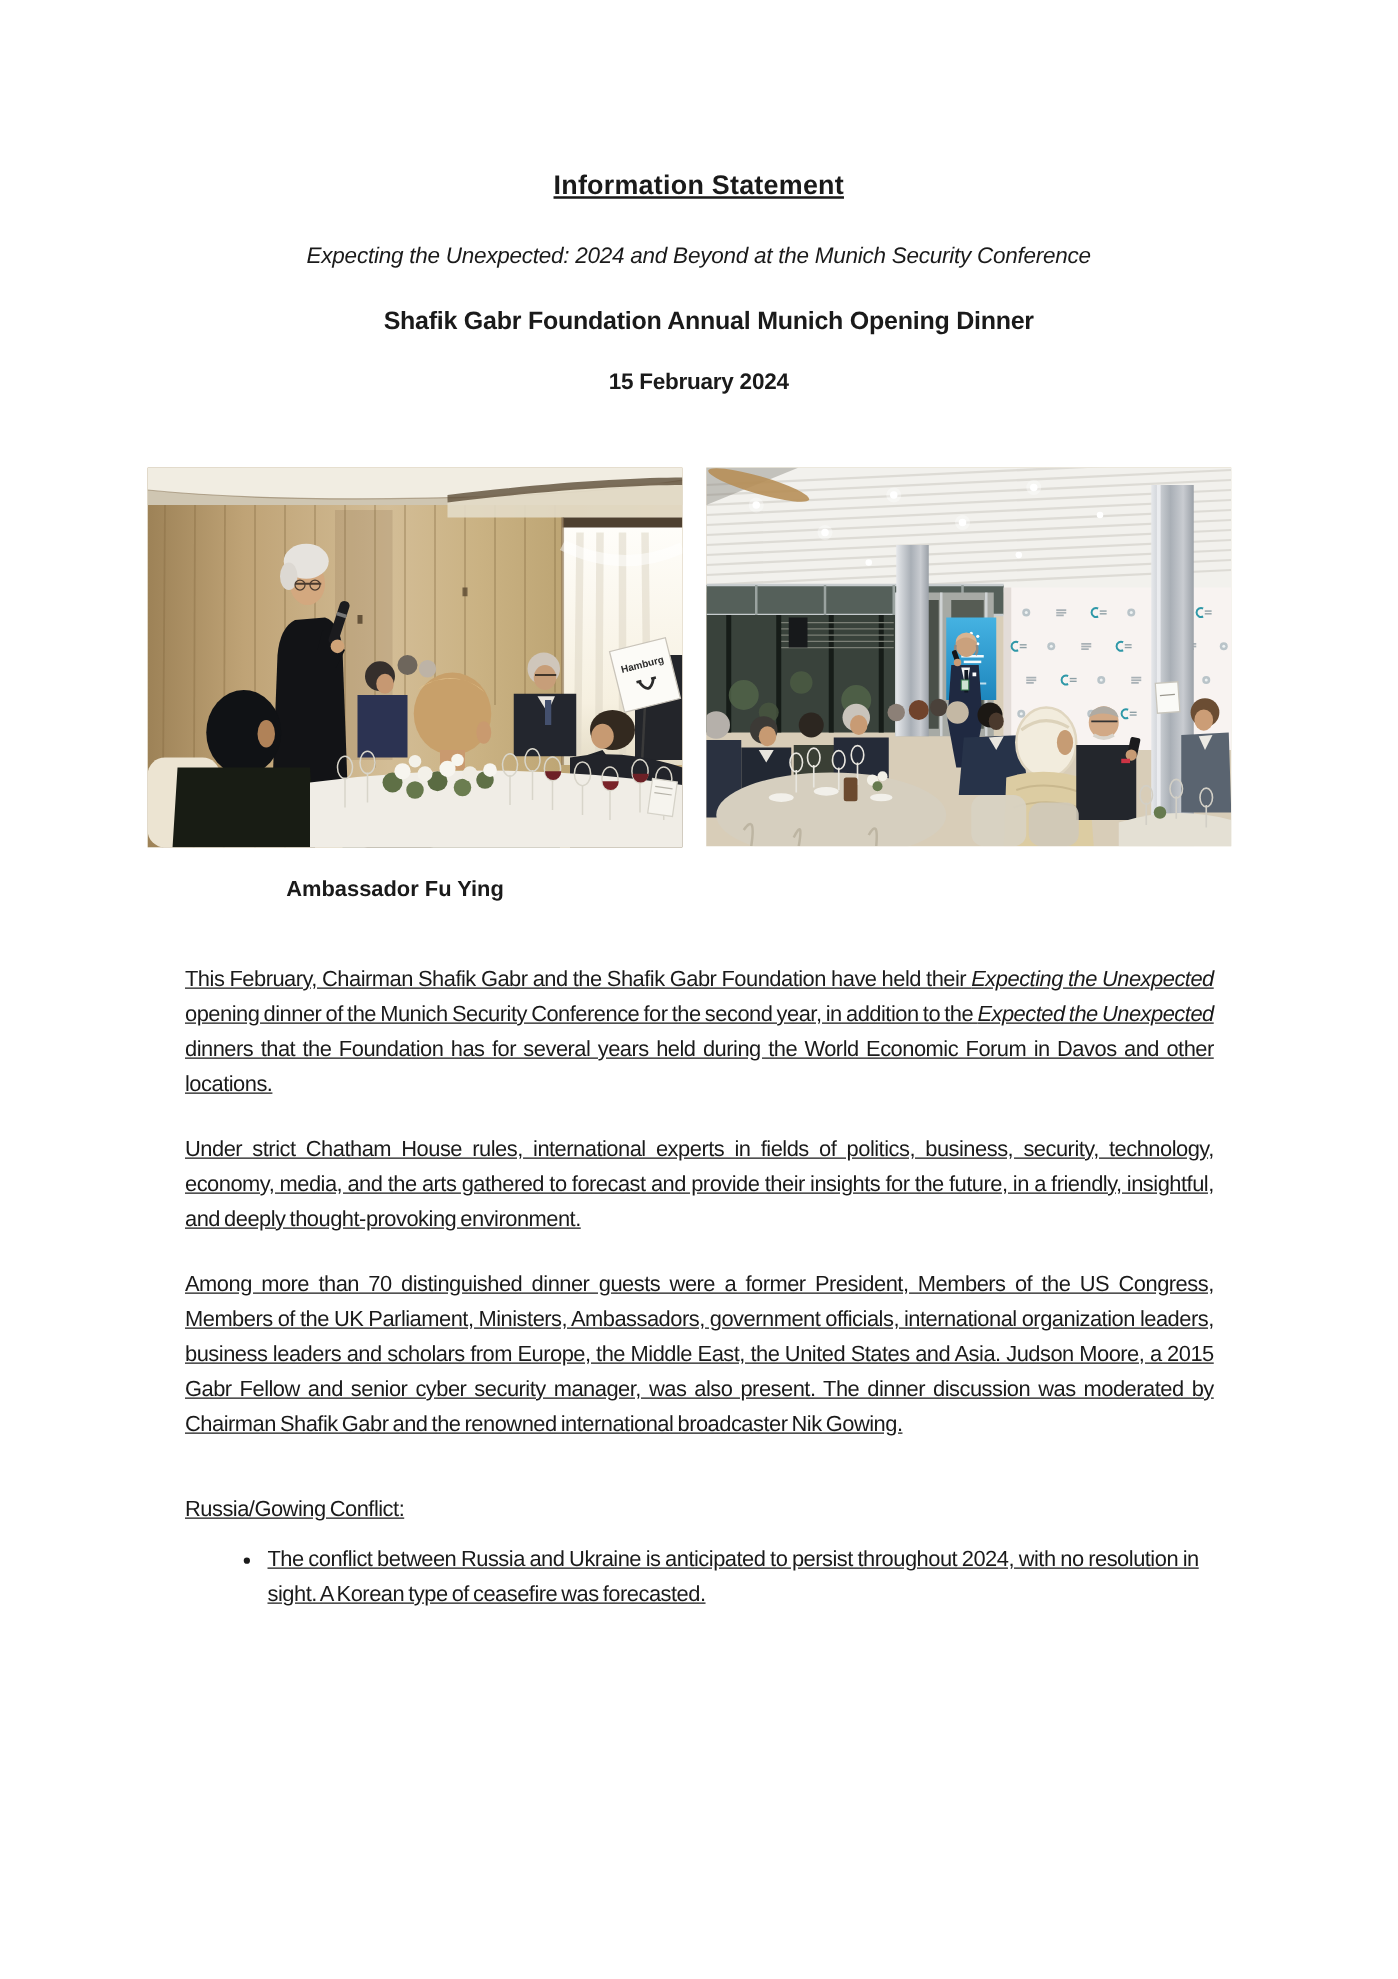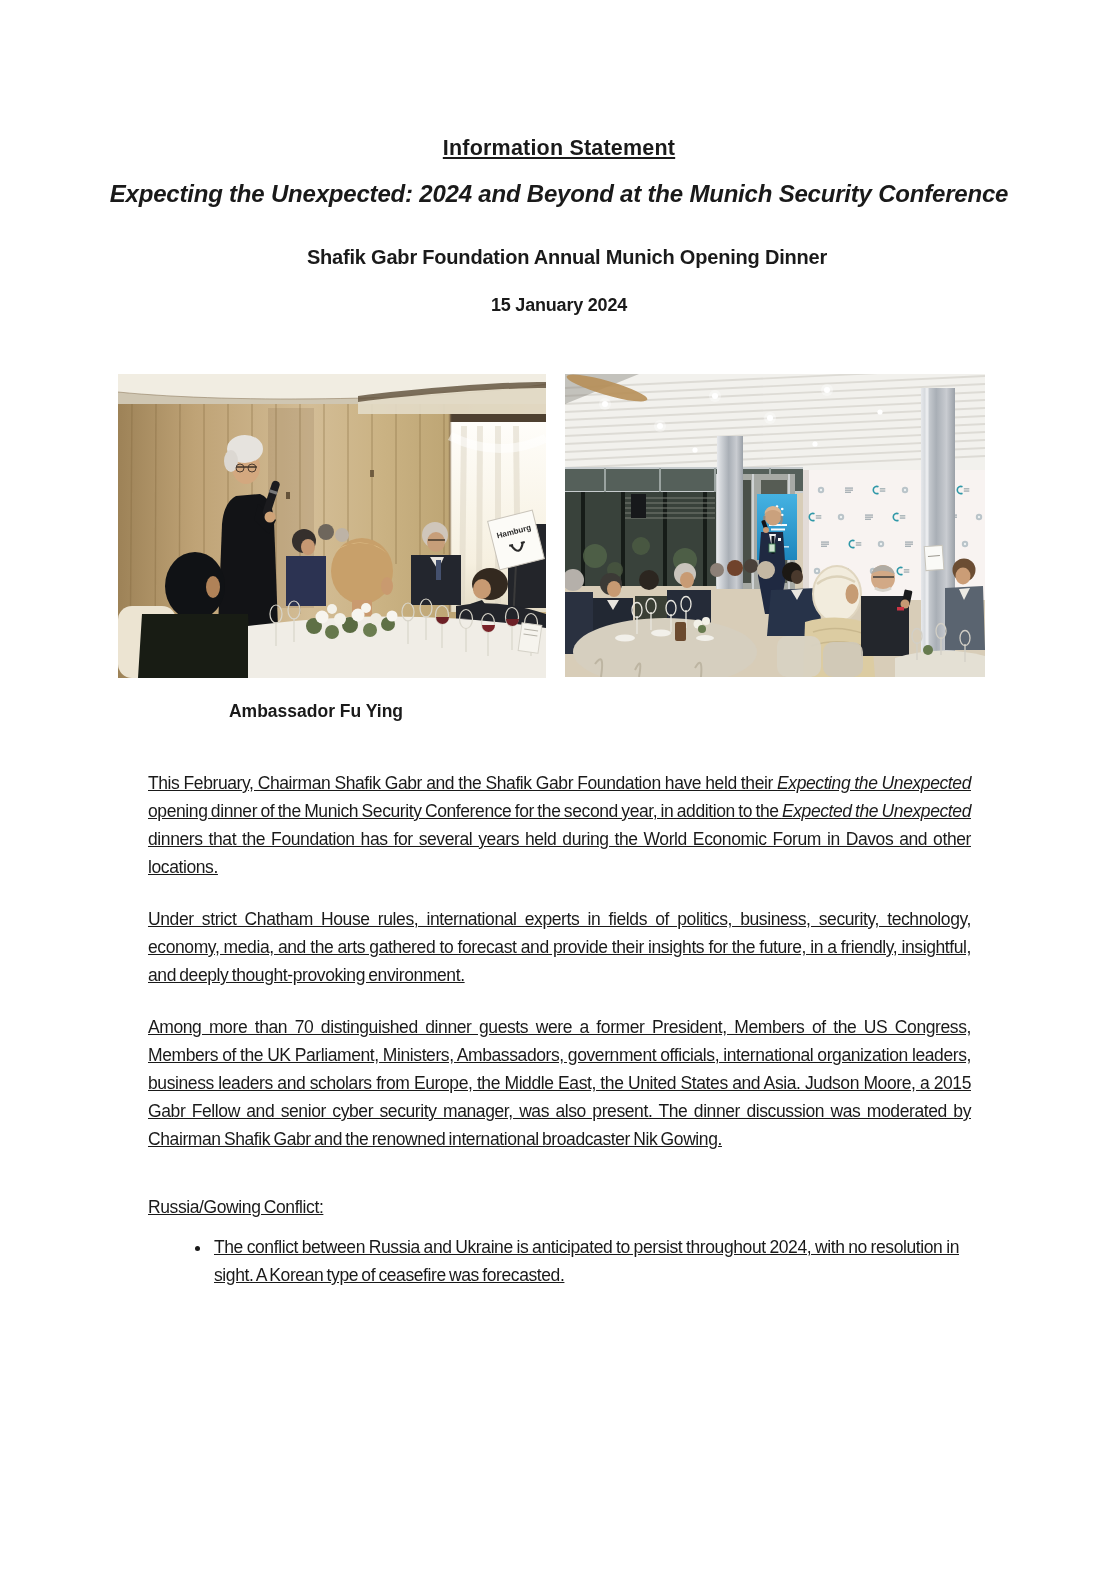--- a/index.html
+++ b/index.html
@@ -2,21 +2,21 @@
 <html><head>
 <meta charset="utf-8">
 <style>
   html,body{margin:0;padding:0;background:#ffffff;}
   .page{
     position:relative;width:1118px;height:1392px;background:#ffffff;
     font-family:"Liberation Sans", sans-serif;color:#1a1a1a;overflow:hidden;
   }
   .hdr{position:absolute;left:0;right:0;text-align:center;}
   .doc-title{top:136px;font-size:21.5px;font-weight:bold;text-decoration:underline;letter-spacing:.2px;}
-  .doc-subtitle{top:180px;font-size:24px;font-weight:bold;font-style:italic;letter-spacing:-.2px;}
+  .doc-subtitle{top:194px;font-size:18px;font-weight:normal;font-style:italic;letter-spacing:-.2px;}
   .doc-subtitle2{top:246px;font-size:20px;font-weight:bold;letter-spacing:-.2px;margin-left:16px;}
   .doc-date{top:295px;font-size:18px;font-weight:bold;letter-spacing:-.2px;}
   .photo{position:absolute;overflow:hidden;background:#d8cdb8;}
   .photo svg{display:block;width:100%;height:100%;}
   .photo-left{left:118px;top:374px;width:428px;height:304px;}
   .photo-right{left:565px;top:374px;width:420px;height:303px;}
   .caption{position:absolute;font-size:17.5px;font-weight:bold;text-align:center;}
   .caption-left{left:120px;top:701px;width:392px;}
   .caption-right{left:565px;top:701px;width:366px;}
   .body-text{
@@ -34,21 +34,21 @@
   .doc-footer{position:absolute;left:133px;top:1505px;font-size:12.5px;color:#0c4a6e;}
 </style>
 </head>
 <body>
 
 <div class="page">
 
   <div class="hdr doc-title">Information Statement</div>
   <div class="hdr doc-subtitle">Expecting the Unexpected: 2024 and Beyond at the Munich Security Conference</div>
   <div class="hdr doc-subtitle2">Shafik Gabr Foundation Annual Munich Opening Dinner</div>
-  <div class="hdr doc-date">15 January 2024</div>
+  <div class="hdr doc-date">15 February 2024</div>
 
   <div class="photo photo-left">
     <svg viewBox="0 0 428 304" preserveAspectRatio="none">
       <defs>
         <linearGradient id="woodG" x1="0" y1="0" x2="1" y2="0">
           <stop offset="0" stop-color="#9d8257"></stop>
             <stop offset="0.18" stop-color="#bfa376"></stop>
           <stop offset="0.45" stop-color="#d3bd96"></stop>
             <stop offset="0.62" stop-color="#cab283"></stop>
           <stop offset="0.78" stop-color="#bda574"></stop>

